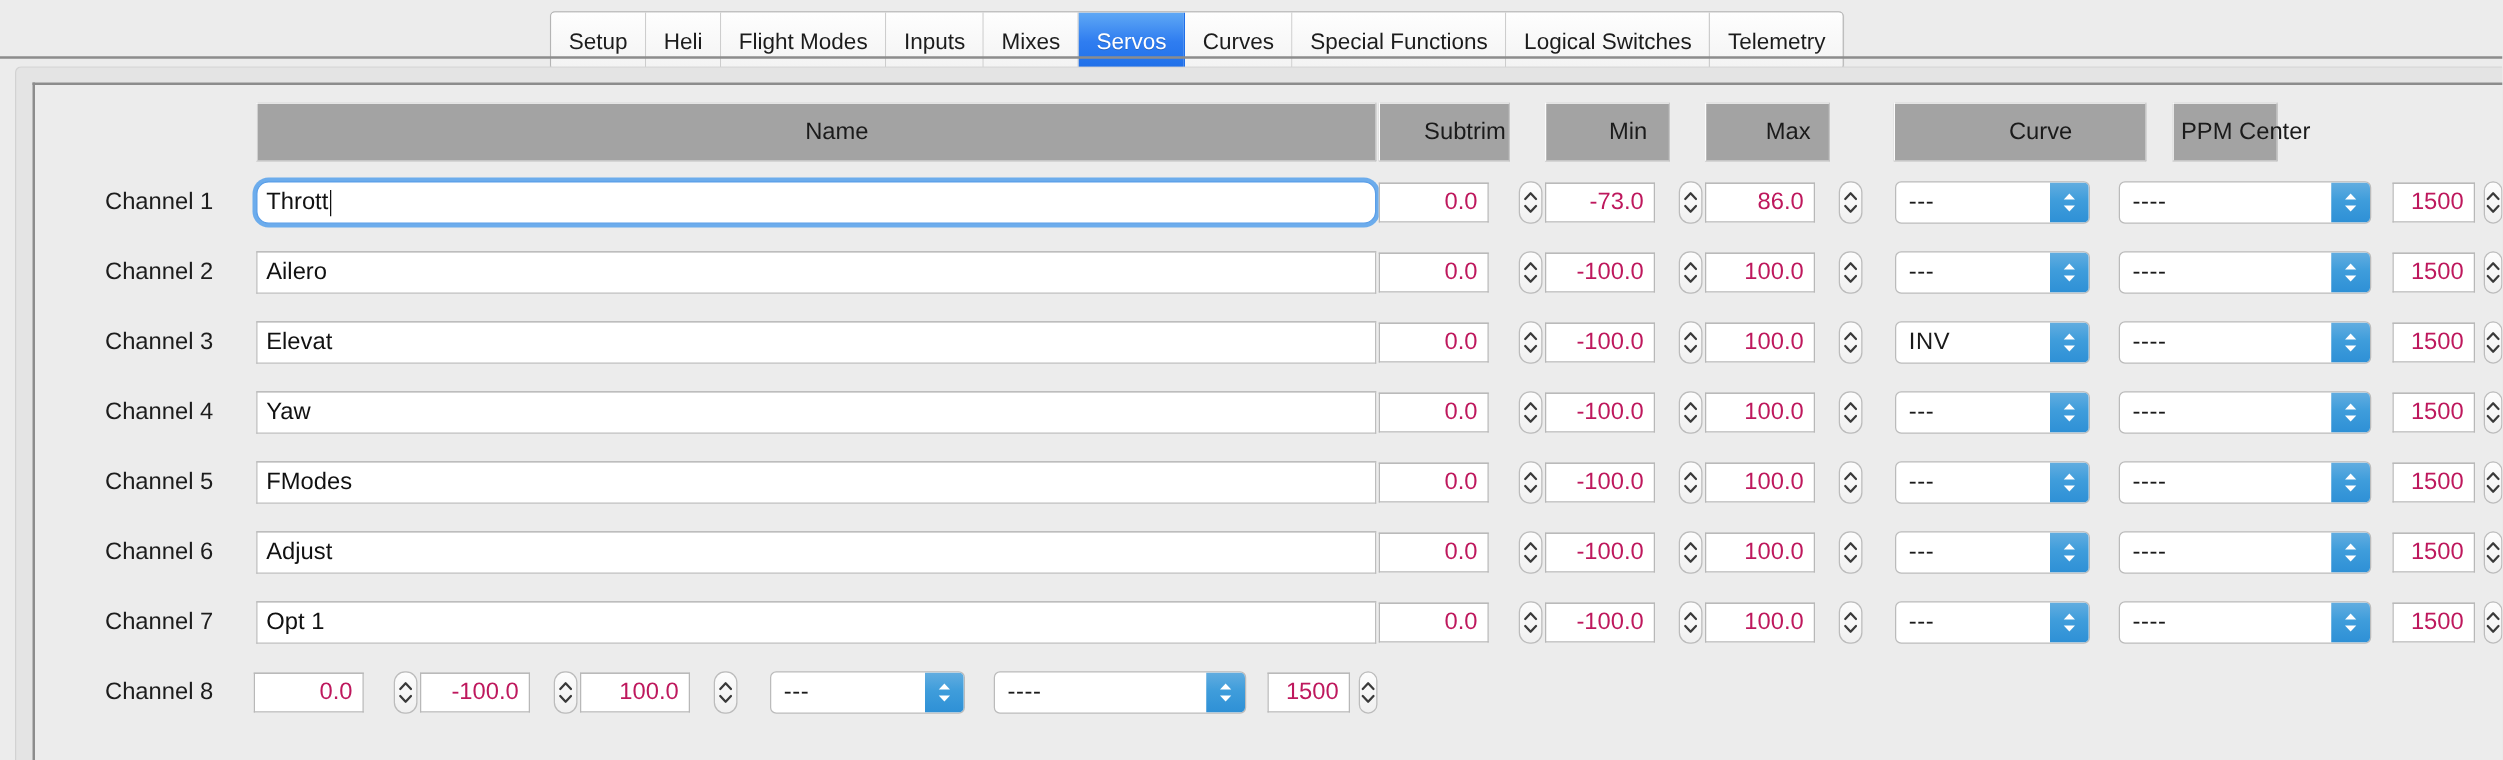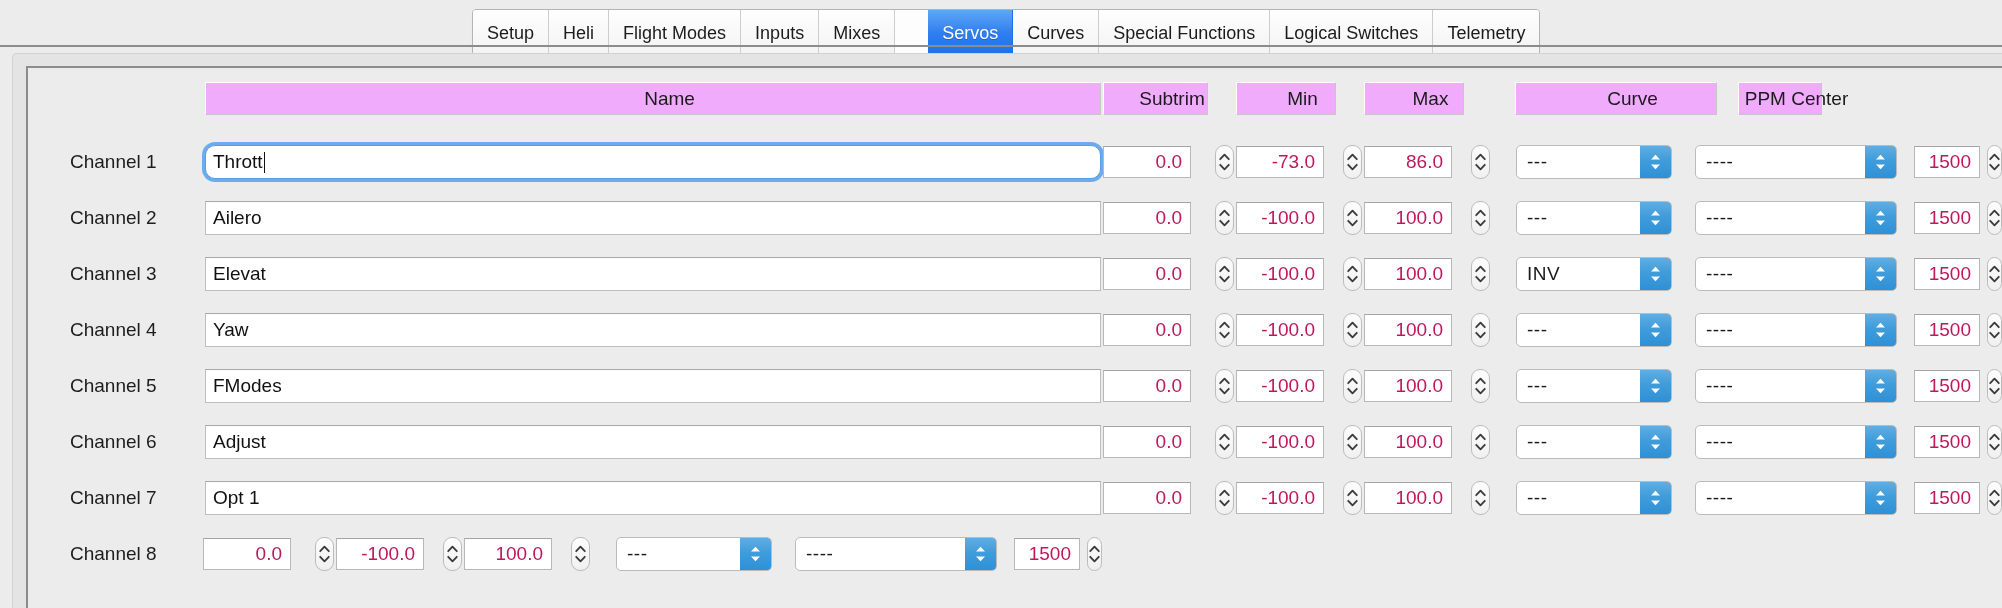--- a/index.html
+++ b/index.html
@@ -22,21 +22,21 @@
   }
 
   .tabstrip-zone {
     position: relative;
     height: 46px;
     background: #ececec;
   }
 
   .tabstrip {
     position: absolute;
-    left: 472px;
+    left: 440px;
     top: 9px;
     height: 47px;
     display: flex;
     align-items: stretch;
     background: #fdfdfd;
     border: 1px solid #b4b4b4;
     border-radius: 4px;
     box-shadow: 0 1px 1px rgba(0,0,0,0.10);
     overflow: hidden;
   }
@@ -53,21 +53,20 @@
     cursor: default;
     user-select: none;
     line-height: 1;
   }
   .tab:last-child { border-right: none; }
   .tab.selected {
     background: linear-gradient(to bottom, #5fa8f5 0%, #2f7df0 52%, #1f6fe9 100%);
     color: #ffffff;
     border-right-color: #1f6fe9;
     text-shadow: 0 1px 0 rgba(0,0,0,0.18);
-    margin-left: 33px;
   }
 
   
   .under-rule {
     position: absolute;
     left: 0; right: 0;
     top: 45px;
     height: 2px;
     background: #8c8c8c;
   }
@@ -102,45 +101,45 @@
     padding: 14px 0 0 0;
   }
   .row {
     display: flex;
     align-items: center;
     height: 56px;
   }
   .row.header { height: 52px; align-items: flex-start; }
 
   
-  .c-label   { width: 175px; flex: none; padding-left: 42px; }
+  .c-label   { width: 175px; flex: none; padding-left: 56px; }
   .c-name    { width: 900px; flex: none; padding: 0 2px; }
   .c-sub     { width: 105px; flex: none; }
   .c-min     { width: 100px; flex: none; }
   .c-max     { width: 100px; flex: none; }
   .c-spin    { width: 28px;  flex: none; }
   .c-dir     { width: 180px; flex: none; padding-left: 24px;}
   .c-curve   { width: 225px; flex: none; padding-left: 23px;}
   .c-ppm     { width: 105px; flex: none; padding-left: 21px;}
 
   .chlabel {
     font-size: 19px;
     color: #1d1d1d;
     white-space: nowrap;
   }
 
   
   .hcell {
-    height: 33px;
+    height: 47px;
     display: flex;
     align-items: center;
     justify-content: center;
     font-size: 19px;
     color: #1b1b1b;
-    background: #f0abfc;
+    background: #a3a3a3;
     border: 1px solid #c6c6c6;
     border-top-color: #fcfcfc;
     border-left-color: #fcfcfc;
     white-space: nowrap;
     user-select: none;
     padding-left: 33px;
   }
   .hspacer { height: 38px; }
 
   

